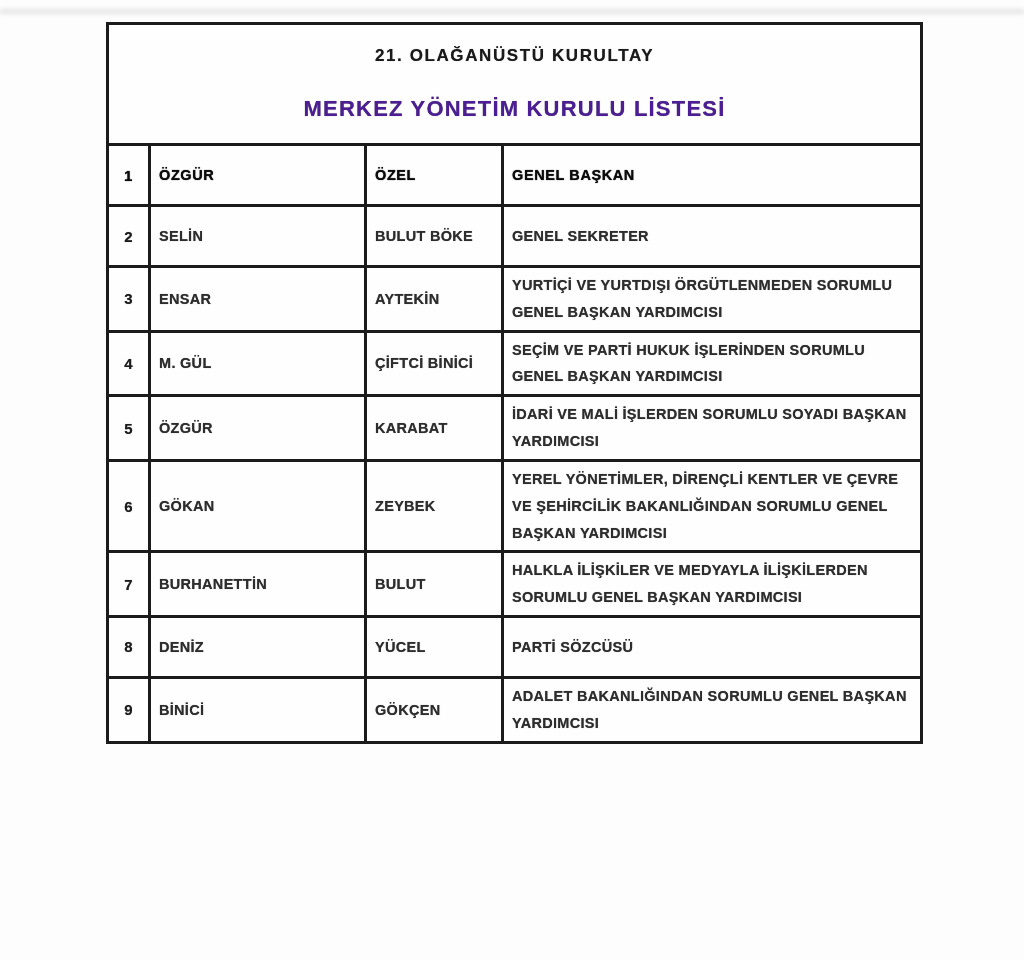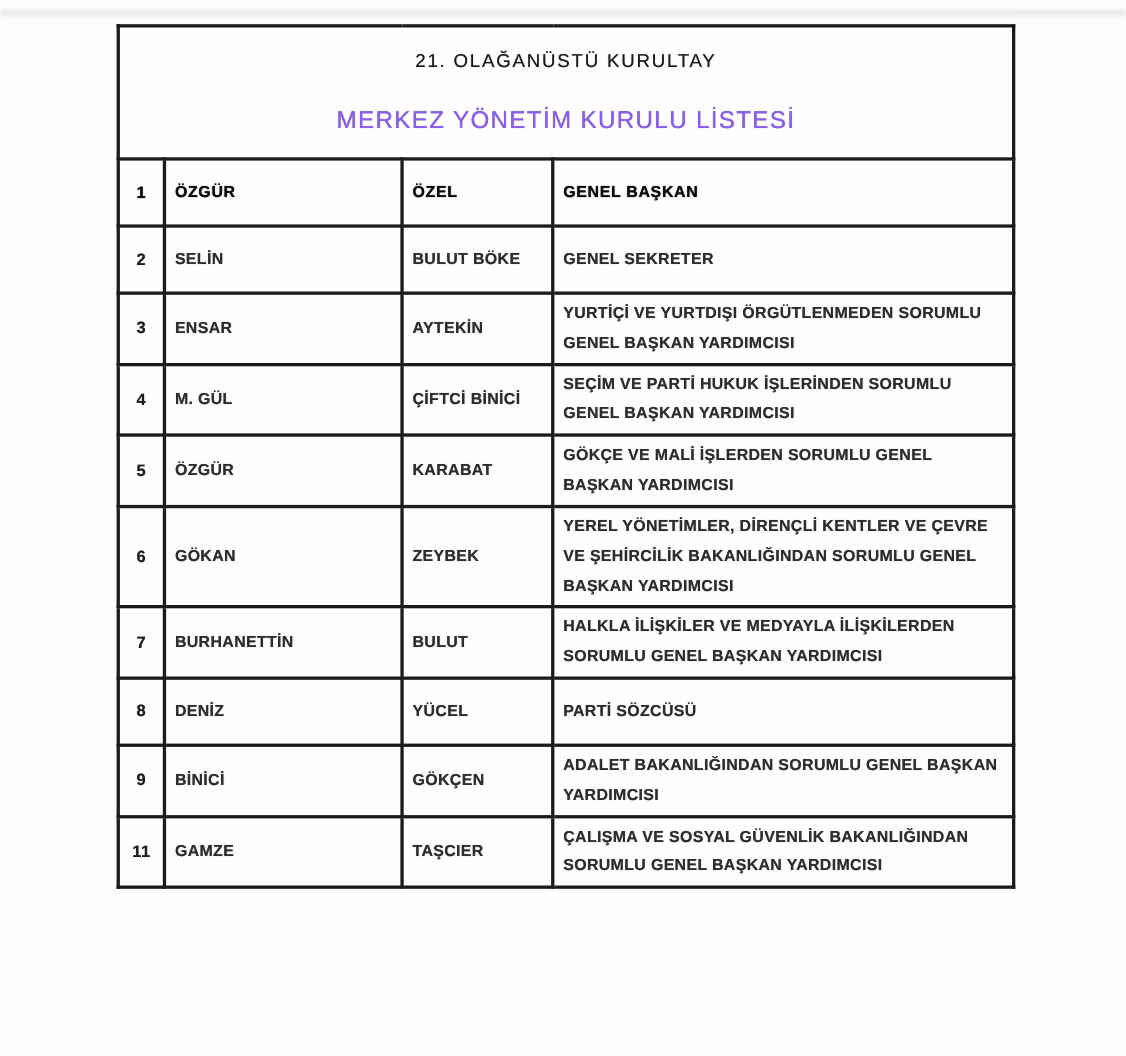--- a/index.html
+++ b/index.html
@@ -35,30 +35,30 @@
   .doc-table { text-shadow: 0 0 0.7px rgba(45,45,45,.75); }
 
   .title-cell {
     height: 121px;
     text-align: center;
     vertical-align: middle;
     background: #fefefe;
   }
   .title-line1 {
     font-size: 17px;
-    font-weight: normal;
+    font-weight: bold;
     letter-spacing: 1.6px;
     color: #1a1a1a;
     margin-bottom: 30px;
   }
   .title-line2 {
     font-size: 22px;
-    font-weight: normal;
+    font-weight: bold;
     letter-spacing: 1.2px;
-    color: #8b5cf6;
+    color: #4c1d95;
   }
   .header-row th {
     height: 58px;
     font-size: 15px;
     font-weight: bold;
     text-align: left;
     vertical-align: middle;
     padding: 2px 6px;
     color: #161616;
     letter-spacing: .5px;
@@ -133,21 +133,21 @@
         <tr class="data-row">
       <td class="cell-no">4</td>
       <td class="cell-adi">M. GÜL</td>
       <td class="cell-soyadi">ÇİFTCİ BİNİCİ</td>
       <td class="cell-gorevi">SEÇİM VE PARTİ HUKUK İŞLERİNDEN SORUMLU GENEL BAŞKAN YARDIMCISI</td>
     </tr>
         <tr class="data-row">
       <td class="cell-no">5</td>
       <td class="cell-adi">ÖZGÜR</td>
       <td class="cell-soyadi">KARABAT</td>
-      <td class="cell-gorevi">GÖKÇE VE MALİ İŞLERDEN SORUMLU GENEL BAŞKAN YARDIMCISI</td>
+      <td class="cell-gorevi">İDARİ VE MALİ İŞLERDEN SORUMLU SOYADI BAŞKAN YARDIMCISI</td>
     </tr>
         <tr class="data-row">
       <td class="cell-no">6</td>
       <td class="cell-adi">GÖKAN</td>
       <td class="cell-soyadi">ZEYBEK</td>
       <td class="cell-gorevi">YEREL YÖNETİMLER, DİRENÇLİ KENTLER VE ÇEVRE VE ŞEHİRCİLİK BAKANLIĞINDAN SORUMLU GENEL BAŞKAN YARDIMCISI</td>
     </tr>
         <tr class="data-row">
       <td class="cell-no">7</td>
       <td class="cell-adi">BURHANETTİN</td>
@@ -159,22 +159,16 @@
       <td class="cell-adi">DENİZ</td>
       <td class="cell-soyadi">YÜCEL</td>
       <td class="cell-gorevi">PARTİ SÖZCÜSÜ</td>
     </tr>
         <tr class="data-row">
       <td class="cell-no">9</td>
       <td class="cell-adi">BİNİCİ</td>
       <td class="cell-soyadi">GÖKÇEN</td>
       <td class="cell-gorevi">ADALET BAKANLIĞINDAN SORUMLU GENEL BAŞKAN YARDIMCISI</td>
     </tr>
-        <tr class="data-row">
-      <td class="cell-no">11</td>
-      <td class="cell-adi">GAMZE</td>
-      <td class="cell-soyadi">TAŞCIER</td>
-      <td class="cell-gorevi">ÇALIŞMA VE SOSYAL GÜVENLİK BAKANLIĞINDAN SORUMLU GENEL BAŞKAN YARDIMCISI</td>
-    </tr>
       </tbody>
   </table>
 
 </div>
 
 </body></html>

